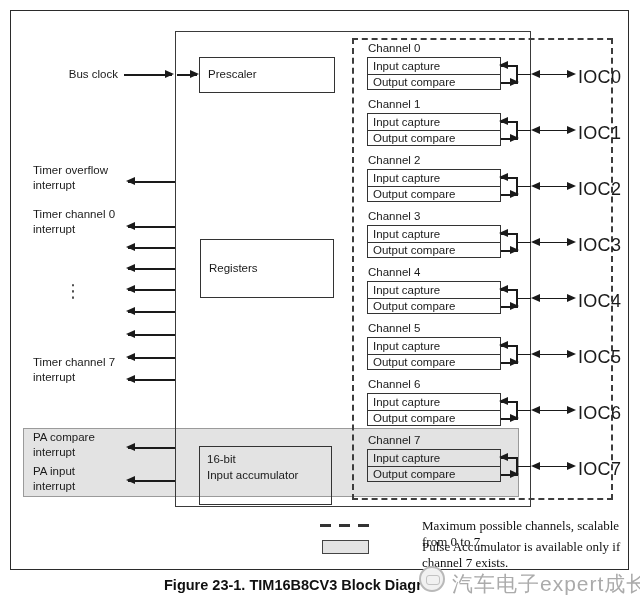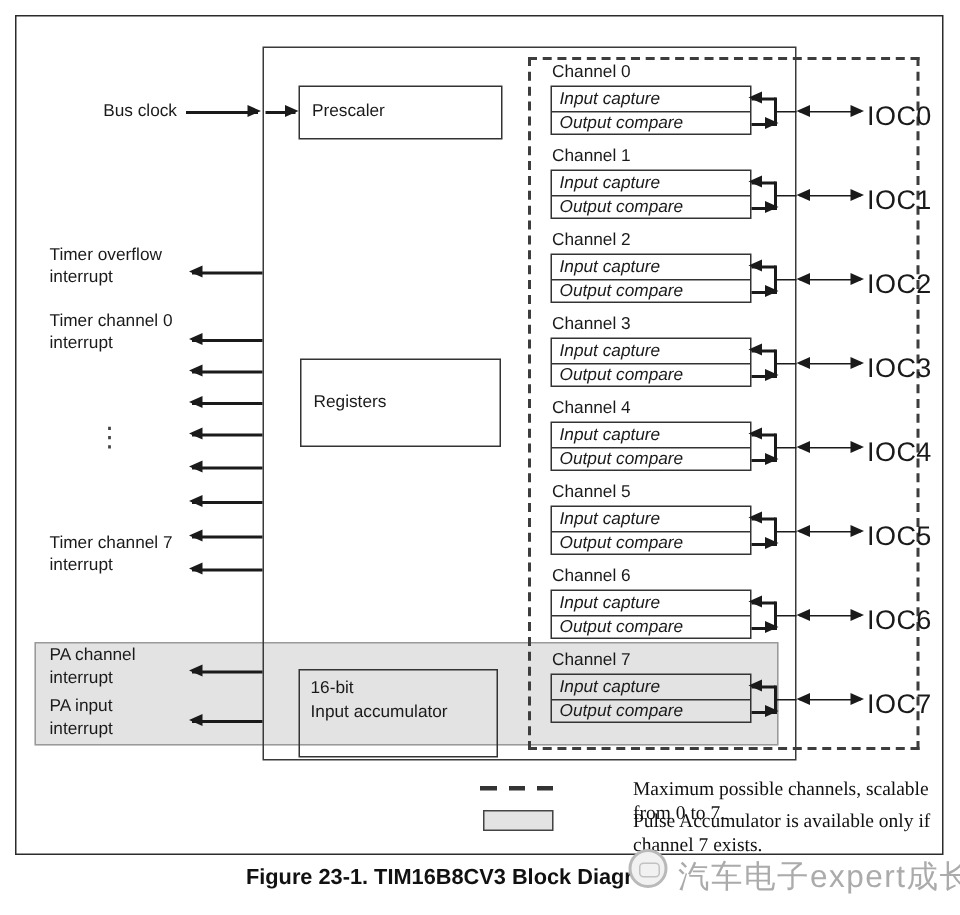--- a/index.html
+++ b/index.html
@@ -19,21 +19,21 @@
   .main-block{position:absolute;left:175px;top:31px;width:356px;height:476px;border:1.5px solid #3a3a3a;box-sizing:border-box;}
   
   .box{position:absolute;border:1.5px solid #333;box-sizing:border-box;font-size:11.5px;background:transparent;}
   .box-prescaler{left:199px;top:57px;width:136px;height:36px;line-height:33px;padding-left:8px;}
   .box-counter{left:199px;top:114px;width:136px;height:35px;line-height:32px;padding-left:8px;}
   .box-registers{left:200px;top:239px;width:134px;height:59px;line-height:56px;padding-left:8px;}
   .box-pulseacc{left:199px;top:446px;width:133px;height:59px;padding:4px 0 0 7px;line-height:16px;}
   
   .ch{position:absolute;left:367px;top:calc(57px + var(--i)*56px);width:246px;height:41px;}
   .ch-label{position:absolute;left:1px;top:-15px;font-size:11.5px;}
-  .ch-box{position:absolute;left:0;top:0;width:134px;height:33px;border:1.5px solid #333;box-sizing:border-box;font-style:italic;}
+  .ch-box{position:absolute;left:0;top:0;width:134px;height:33px;border:1.5px solid #333;box-sizing:border-box;}
   .ch-row{height:16px;border-bottom:1.3px solid #333;padding-left:5px;font-size:11.5px;line-height:16px;}
   .ch-row2{height:14px;padding-left:5px;font-size:11.5px;line-height:14px;}
   .stub-t{left:134px;top:8px;width:16px;}
   .stub-b{left:134px;top:25px;width:16px;}
   .bracket{left:149px;top:8px;height:18.5px;}
   .midline{left:150px;top:16.5px;width:14px;}
   .pin-arrow{left:166px;top:16.5px;width:41px;}
   .ioc{position:absolute;left:211px;top:10px;font-size:18px;letter-spacing:.3px;}
   
   .llabel{position:absolute;font-size:11.5px;line-height:14.5px;}
@@ -94,21 +94,21 @@
   <div class="llabel" style="left:33px;top:207px;">
     <div>Timer channel 0</div>
     <div>interrupt</div>
   </div>
   <div class="dots">⋮</div>
   <div class="llabel" style="left:33px;top:355px;">
     <div>Timer channel 7</div>
     <div>interrupt</div>
   </div>
   <div class="llabel" style="left:33px;top:430px;">
-    <div>PA channel</div>
+    <div>PA compare</div>
     <div>interrupt</div>
   </div>
   <div class="llabel" style="left:33px;top:464px;">
     <div>PA input</div>
     <div>interrupt</div>
   </div>
 
   <div class="ch" style="--i:0">
     <div class="ch-label">Channel 0</div>
     <div class="ch-box">

